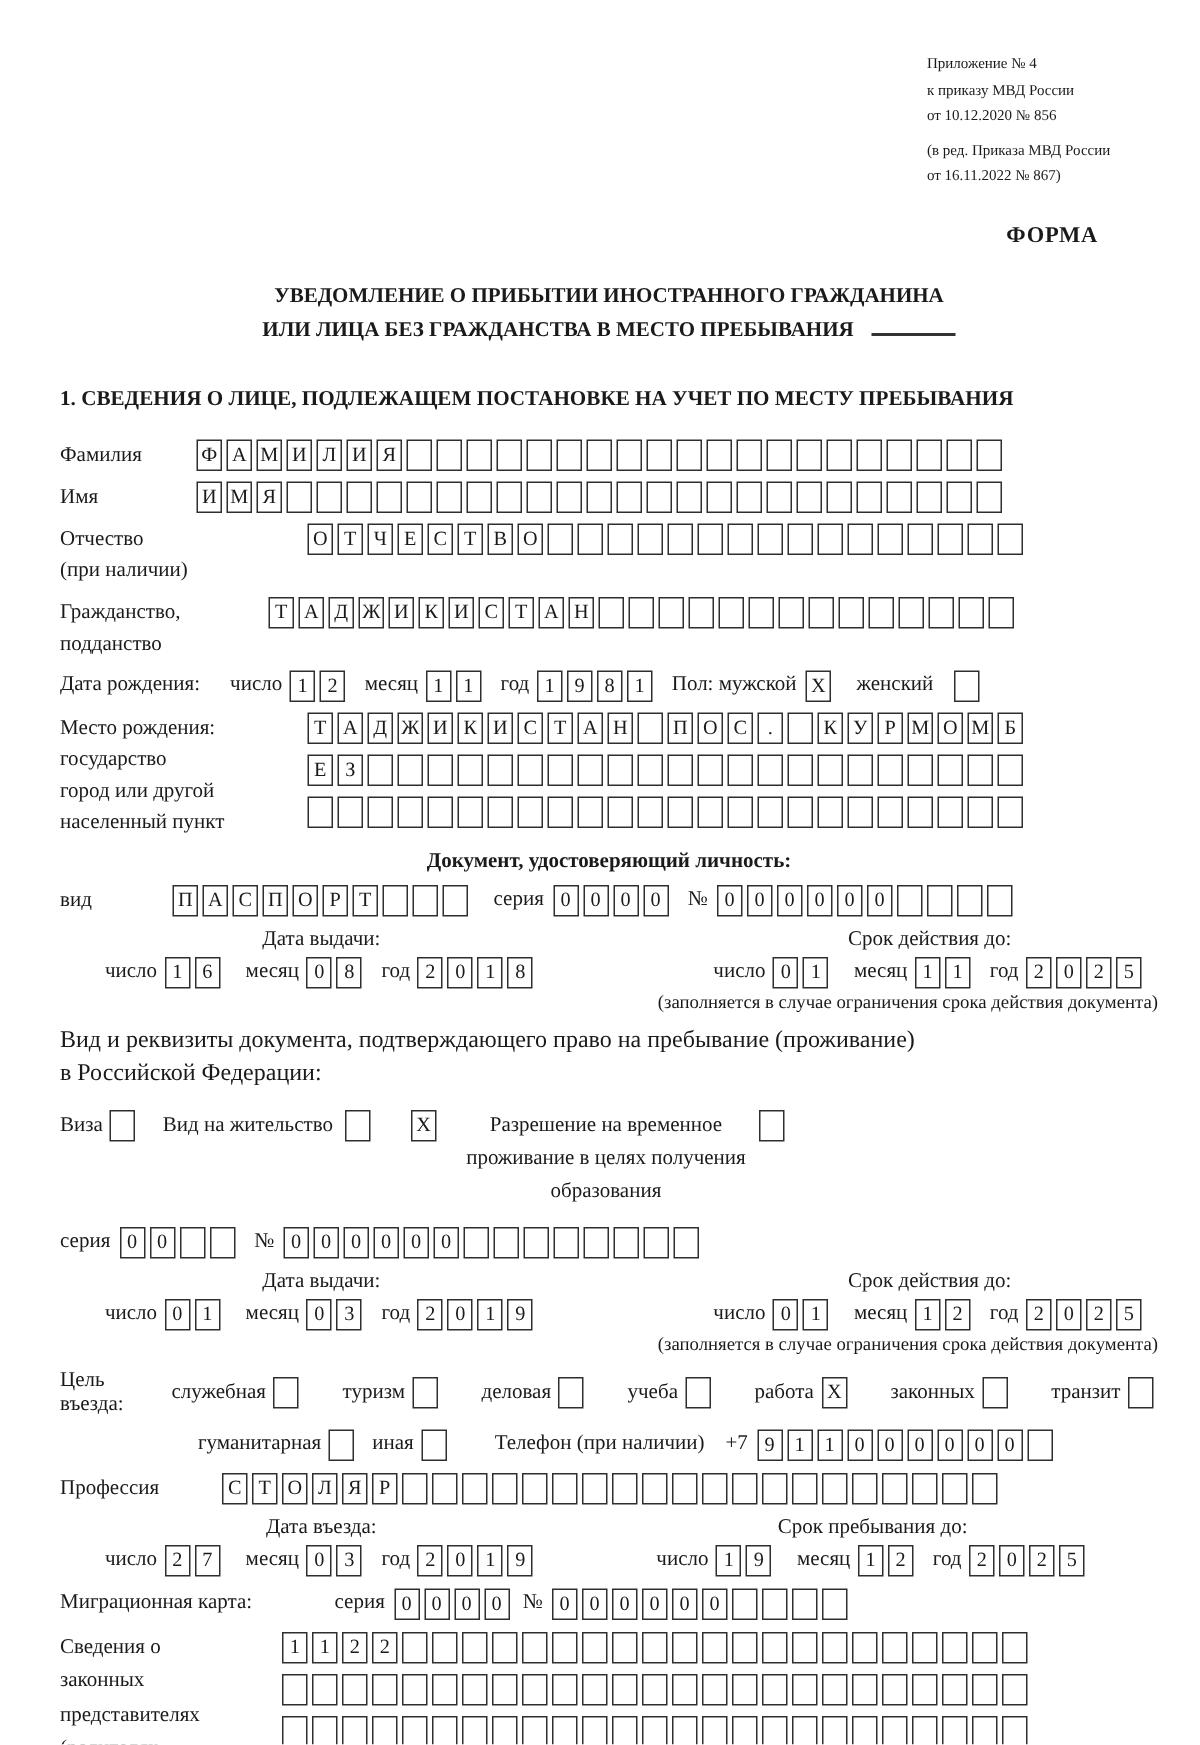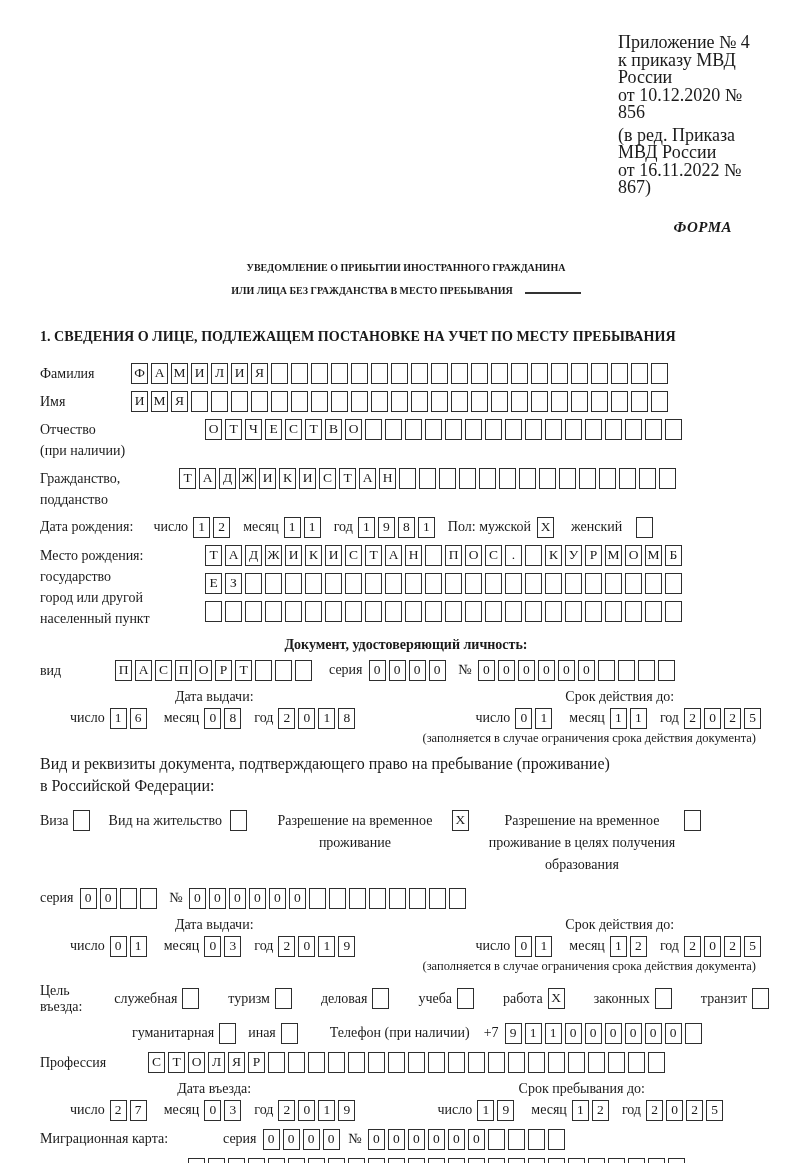--- a/index.html
+++ b/index.html
@@ -4,24 +4,24 @@
 <style>
   html,body{margin:0;padding:0;background:#ffffff;}
   .page{
     width:800px;height:1163px;box-sizing:border-box;background:#fff;
     padding:34px 28px 0 40px;
     font-family:"Liberation Serif","DejaVu Serif",serif;
     color:var(--ink,#1a1a1a);
     overflow:hidden;position:relative;
   }
   
-  .hdr{margin-left:578px;font-size:18px;line-height:17.5px;}
+  .hdr{margin-left:578px;font-size:10px;line-height:17.5px;}
   .hdr-sub{margin-top:5px;}
-  .forma{text-align:right;margin:22px 40px 0 0;font-weight:bold;font-size:15px;letter-spacing:.5px;font-style:italic;}
-  .title{margin-top:20px;text-align:center;font-weight:bold;font-size:10px;line-height:23px;}
+  .forma{text-align:right;margin:22px 40px 0 0;font-weight:bold;font-size:15px;letter-spacing:.5px;}
+  .title{margin-top:20px;text-align:center;font-weight:bold;font-size:14px;line-height:23px;}
   .blank-line{display:inline-block;width:56px;height:13px;border-bottom:2.2px solid #333;margin-left:12px;}
   .sec-heading{margin-top:26px;font-weight:bold;font-size:14.1px;white-space:nowrap;}
   .form-body{margin-top:18px;}
   
   .boxes{white-space:nowrap;display:inline-block;}
   .cbox{display:inline-block;box-sizing:border-box;width:17px;height:21px;border:1.7px solid #2e2e2e;
         margin-right:3px;text-align:center;font-size:13.5px;line-height:17px;vertical-align:top;}
   
   .frow{display:flex;align-items:flex-start;margin-bottom:7px;font-size:14px;}
   .flabel{flex:0 0 auto;font-size:14px;line-height:21px;}
@@ -32,21 +32,21 @@
   .g10{margin-left:10px}.g14{margin-left:14px}.g20{margin-left:20px}.g6{margin-left:6px}
   .center-bold{text-align:center;font-weight:bold;font-size:14px;margin:8px 0 7px 0;}
   
   .dates-row{display:flex;position:relative;margin:8px 0 8px 0;}
   .dates-row.with-note{margin-bottom:26px;gap:16px;}
   .dhead{text-align:center;font-size:14px;margin-bottom:3px;}
   .dline{display:flex;align-items:center;font-size:14px;white-space:nowrap;}
   .dblock.left{margin-left:30px;}
   .dblock.right{margin-left:auto;margin-right:8px;}
   .dblock.right.entry{margin-right:46px;}
-  .vnote{position:absolute;right:16px;top:100%;font-size:12.5px;white-space:nowrap;margin-top:2px;}
+  .vnote{position:absolute;right:0;top:100%;font-size:12.5px;white-space:nowrap;margin-top:2px;}
   
   .res-line{font-size:16px;margin:4px 0 3px 0;}
   .permit-row{display:flex;align-items:flex-start;margin:15px 0 12px 0;font-size:14px;}
   .popt{display:flex;align-items:flex-start;margin-right:16px;}
   .popt .plabel{line-height:22px;}
   .pcenter{display:inline-block;text-align:center;}
   .w178{width:178px}.w188{width:188px}
   .popt .boxes{margin-left:8px;}
   
   .purpose-row{display:flex;font-size:14px;margin:10px 0 8px 0;gap:17px;}
@@ -183,21 +183,20 @@
     <div class="permit-row">
       <span class="popt">
         <span class="plabel">Виза</span>
         <span class="boxes" style="margin-left:4px"><span class="cbox"></span></span>
       </span>
       <span class="popt">
         <span class="plabel">Вид на жительство</span>
         <span class="boxes"><span class="cbox"></span></span>
       </span>
       <span class="popt">
-        <span class="plabel pcenter w178">Разрешение на временное проживание</span>
         <span class="boxes"><span class="cbox filled">X</span></span>
       </span>
       <span class="popt" style="margin-right:0">
         <span class="plabel pcenter w188">Разрешение на временное проживание в целях получения образования</span>
         <span class="boxes"><span class="cbox"></span></span>
       </span>
     </div>
 
     <div class="frow inline-row">
       <span>серия</span>

